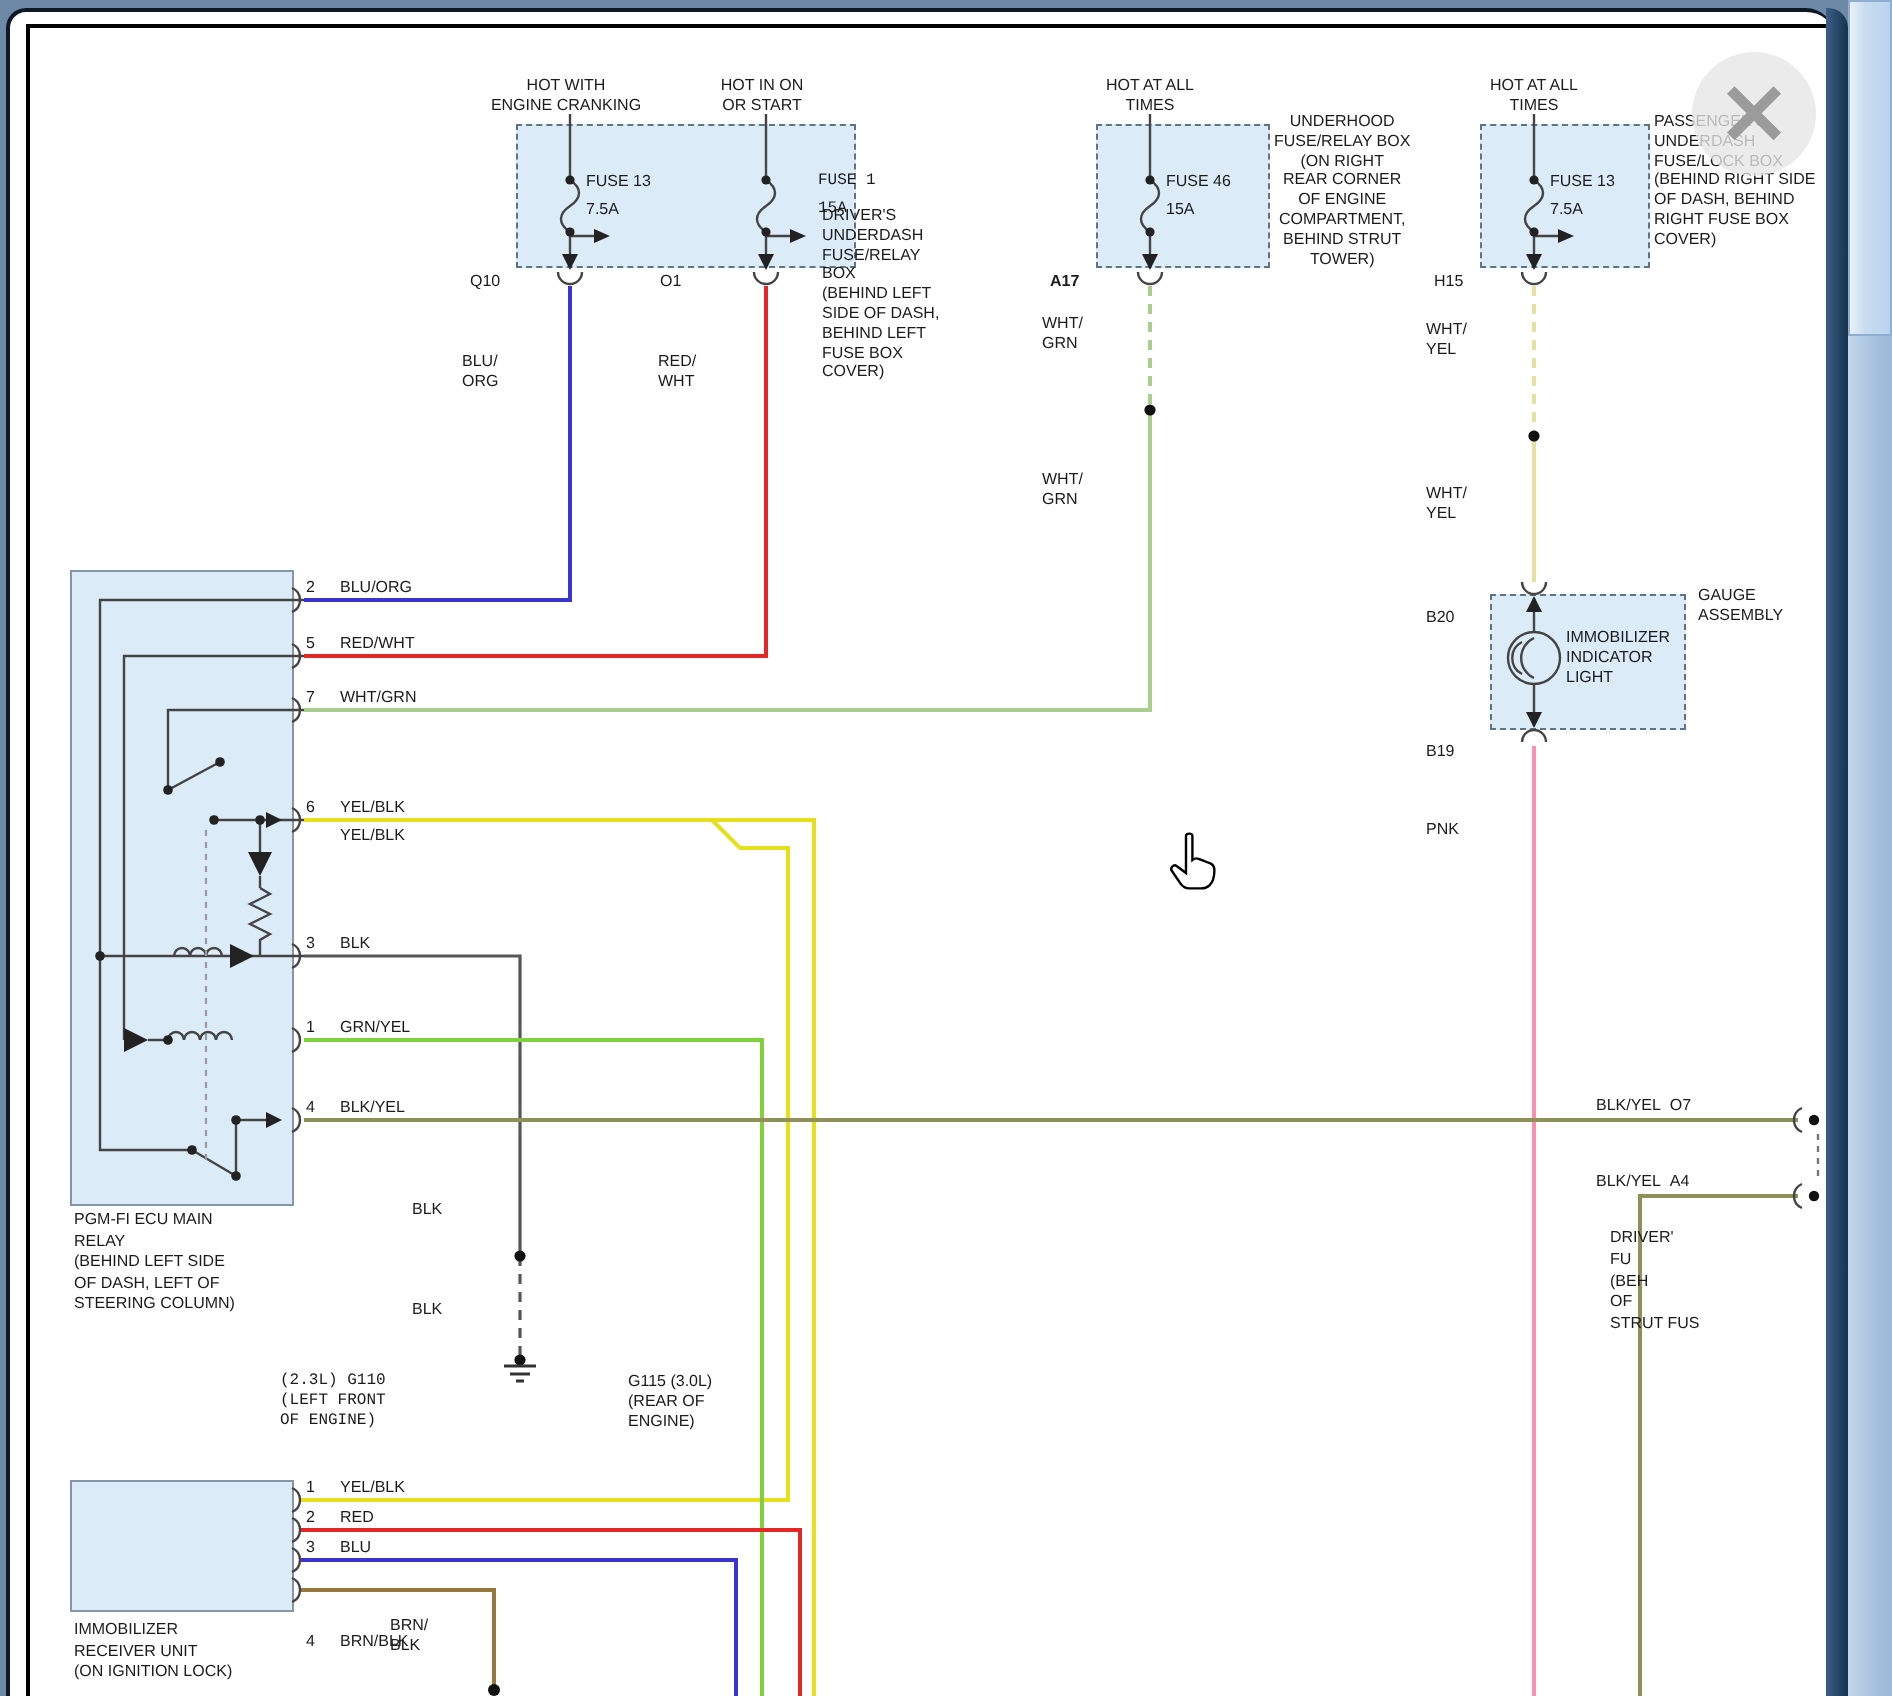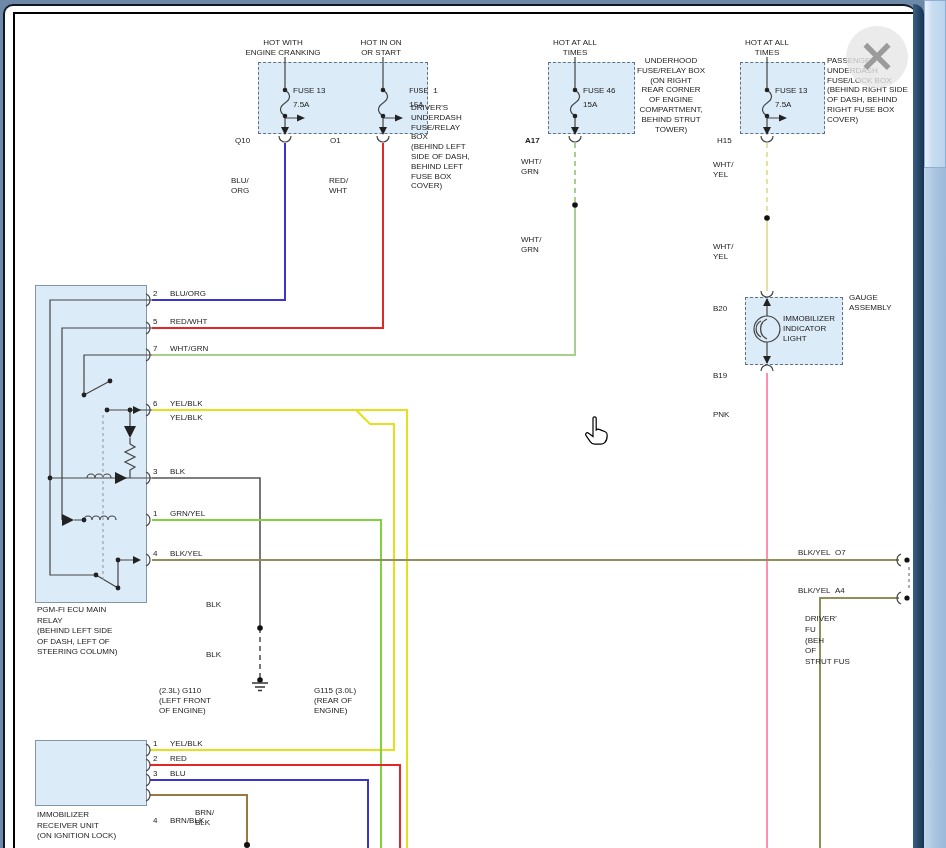--- a/index.html
+++ b/index.html
@@ -287,21 +287,21 @@
 STEERING COLUMN)</div>
 
 <div class="lbl r" style="left:713px;top:276px;width:50px;margin-top:28px;">B20</div>
 <div class="lbl r" style="left:713px;top:371px;width:50px;">B19</div>
 <div class="lbl" style="left:849px;top:293px;">GAUGE
 ASSEMBLY</div>
 <div class="lbl" style="left:783px;top:314px;">IMMOBILIZER
 INDICATOR
 LIGHT</div>
 
-<div class="lbl r" style="left:159px;top:686px;width:100px;">(2.3L) G110
+<div class="lbl r" style="left:140px;top:686px;width:100px;font-family:Liberation Mono, monospace;">(2.3L) G110
 (LEFT FRONT
 OF ENGINE)</div>
 <div class="lbl" style="left:268px;top:686px;margin-left:46px;">G115 (3.0L)
 (REAR OF
 ENGINE)</div>
 
 <div class="pin" style="top:739px;"><span class="num">1</span><span>YEL/BLK</span></div>
 <div class="pin" style="top:754px;"><span class="num">2</span><span>RED</span></div>
 <div class="pin" style="top:769px;"><span class="num">3</span><span>BLU</span></div>
 <div class="pin" style="top:816px;"><span class="num">4</span><span>BRN/BLK</span></div>

